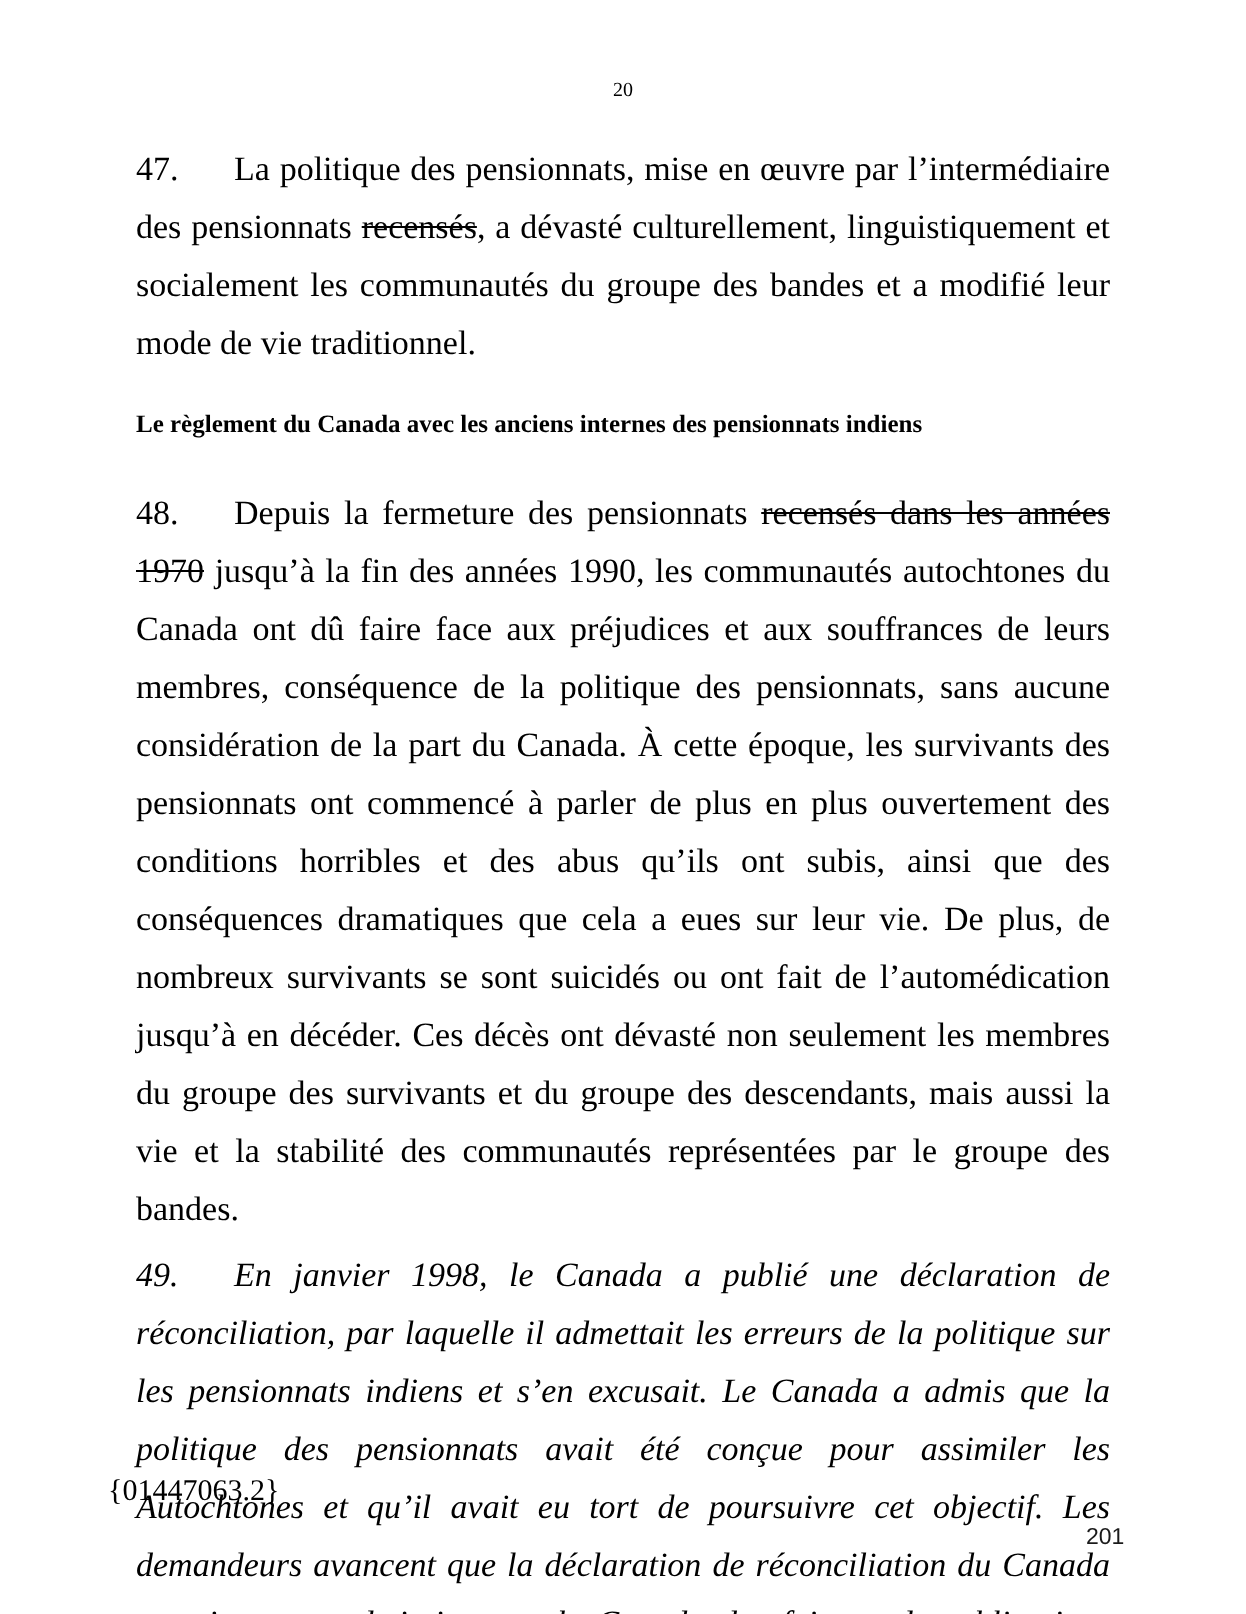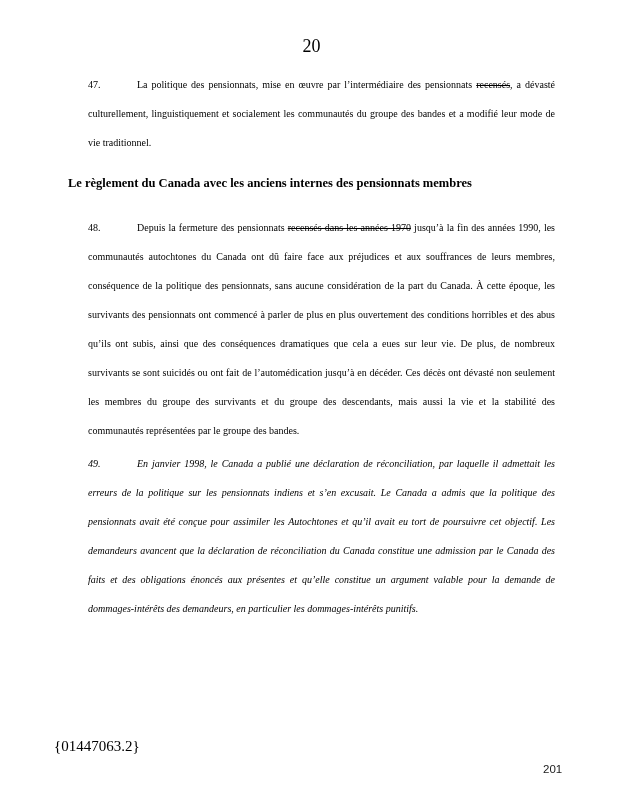--- a/index.html
+++ b/index.html
@@ -13,28 +13,27 @@
     color: #000000;
   }
   .page {
     position: absolute;
     inset: 0;
     padding: 38px 68px 0 68px;
     background: #ffffff;
   }
   .header-num {
     text-align: center;
-    font-size: 18px;
+    font-size: 10px;
     line-height: 16px;
   }
   .para {
-    font-size: 10px;
+    font-size: 17px;
     line-height: 29px;
     text-align: justify;
-    margin-left: 20px;
   }
   .para .pnum {
     display: inline-block;
     width: 49px;
   }
   .p47 { margin-top: 16px; }
   .heading {
     margin-top: 18px;
     font-weight: bold;
     font-size: 12.5px;
@@ -63,21 +62,21 @@
 </style>
 </head>
 <body>
 
 <div class="page">
 
   <div class="header-num">20</div>
 
   <div class="para p47"><span class="pnum">47.</span><span class="ptext"><span>La politique des pensionnats, mise en œuvre par l’intermédiaire des pensionnats </span><span class="strike">recensés</span><span>, a dévasté culturellement, linguistiquement et socialement les communautés du groupe des bandes et a modifié leur mode de vie traditionnel.</span></span></div>
 
-  <div class="heading">Le règlement du Canada avec les anciens internes des pensionnats membres</div>
+  <div class="heading">Le règlement du Canada avec les anciens internes des pensionnats indiens</div>
 
   <div class="para p48"><span class="pnum">48.</span><span class="ptext"><span>Depuis la fermeture des pensionnats </span><span class="strike">recensés dans les années 1970</span><span> jusqu’à la fin des années 1990, les communautés autochtones du Canada ont dû faire face aux préjudices et aux souffrances de leurs membres, conséquence de la politique des pensionnats, sans aucune considération de la part du Canada. À cette époque, les survivants des pensionnats ont commencé à parler de plus en plus ouvertement des conditions horribles et des abus qu’ils ont subis, ainsi que des conséquences dramatiques que cela a eues sur leur vie. De plus, de nombreux survivants se sont suicidés ou ont fait de l’automédication jusqu’à en décéder. Ces décès ont dévasté non seulement les membres du groupe des survivants et du groupe des descendants, mais aussi la vie et la stabilité des communautés représentées par le groupe des bandes.</span></span></div>
 
   <div class="para p49"><span class="pnum">49.</span><span class="ptext"><span>En janvier 1998, le Canada a publié une déclaration de réconciliation, par laquelle il admettait les erreurs de la politique sur les pensionnats indiens et s’en excusait. Le Canada a admis que la politique des pensionnats avait été conçue pour assimiler les Autochtones et qu’il avait eu tort de poursuivre cet objectif. Les demandeurs avancent que la déclaration de réconciliation du Canada constitue une admission par le Canada des faits et des obligations énoncés aux présentes et qu’elle constitue un argument valable pour la demande de dommages-intérêts des demandeurs, en particulier les dommages-intérêts punitifs.</span></span></div>
 
 
   <div class="footer-doc">{01447063.2}</div>
 
   <div class="footer-stamp">201</div>
 

